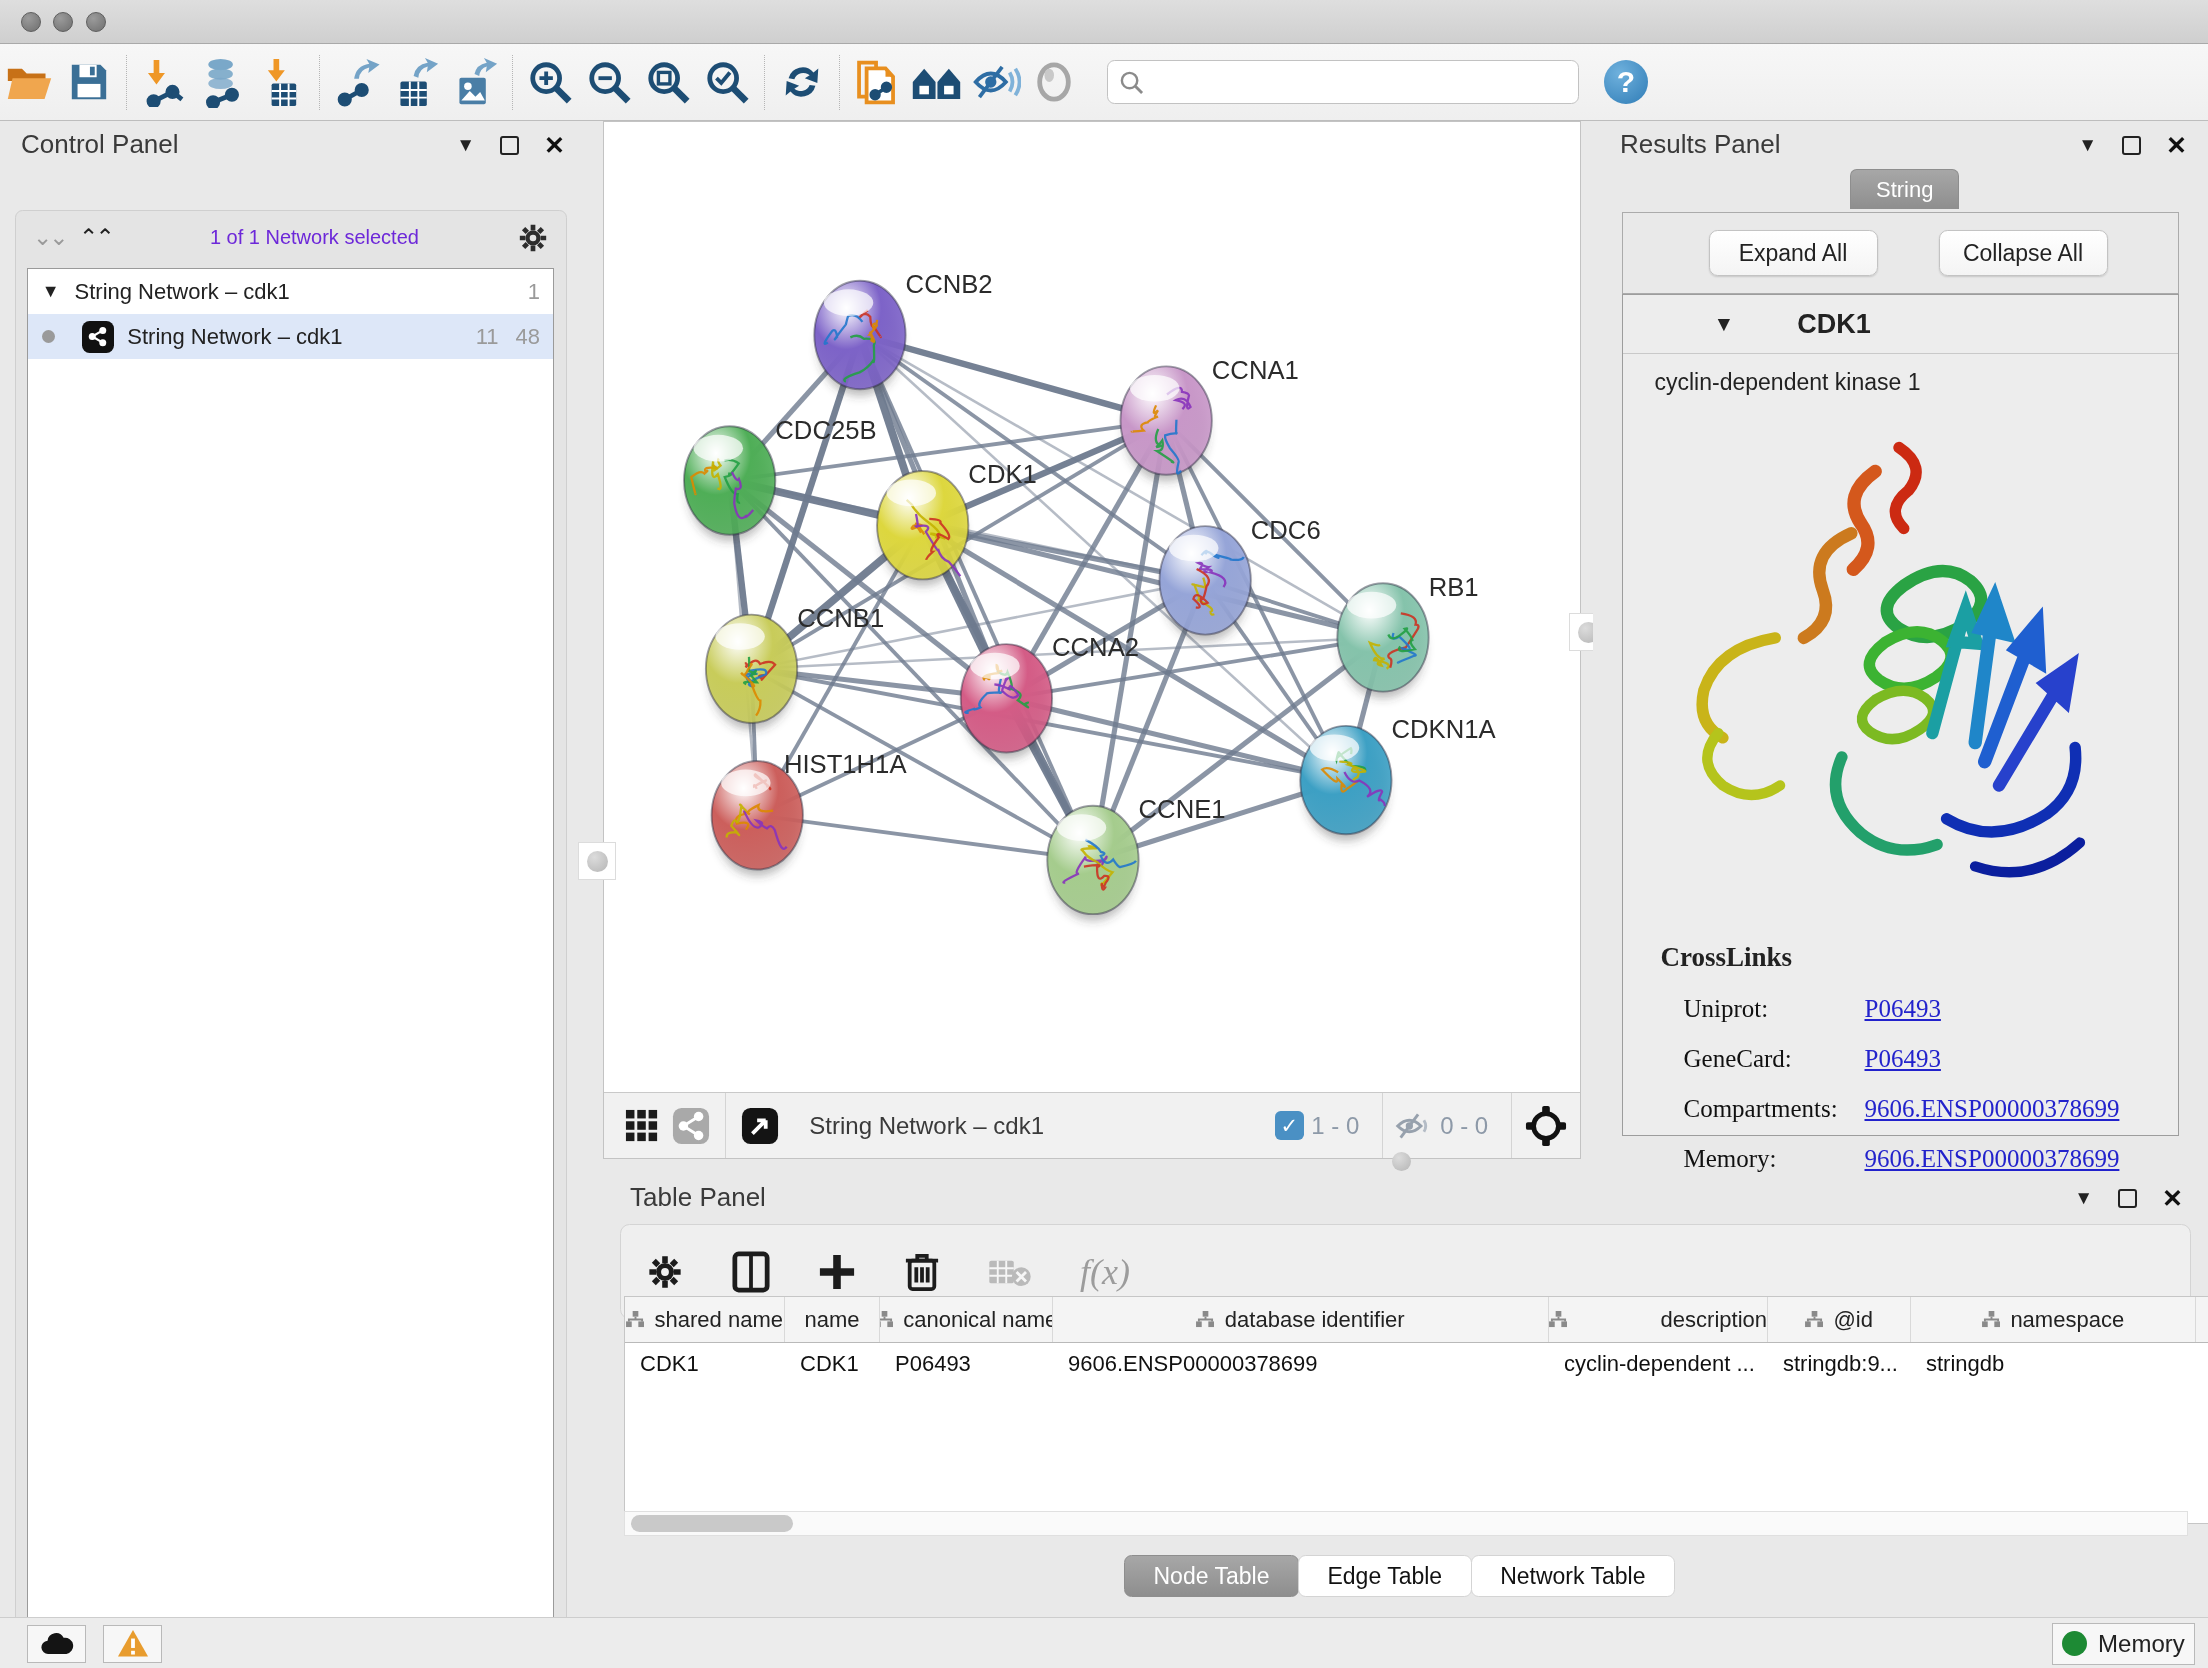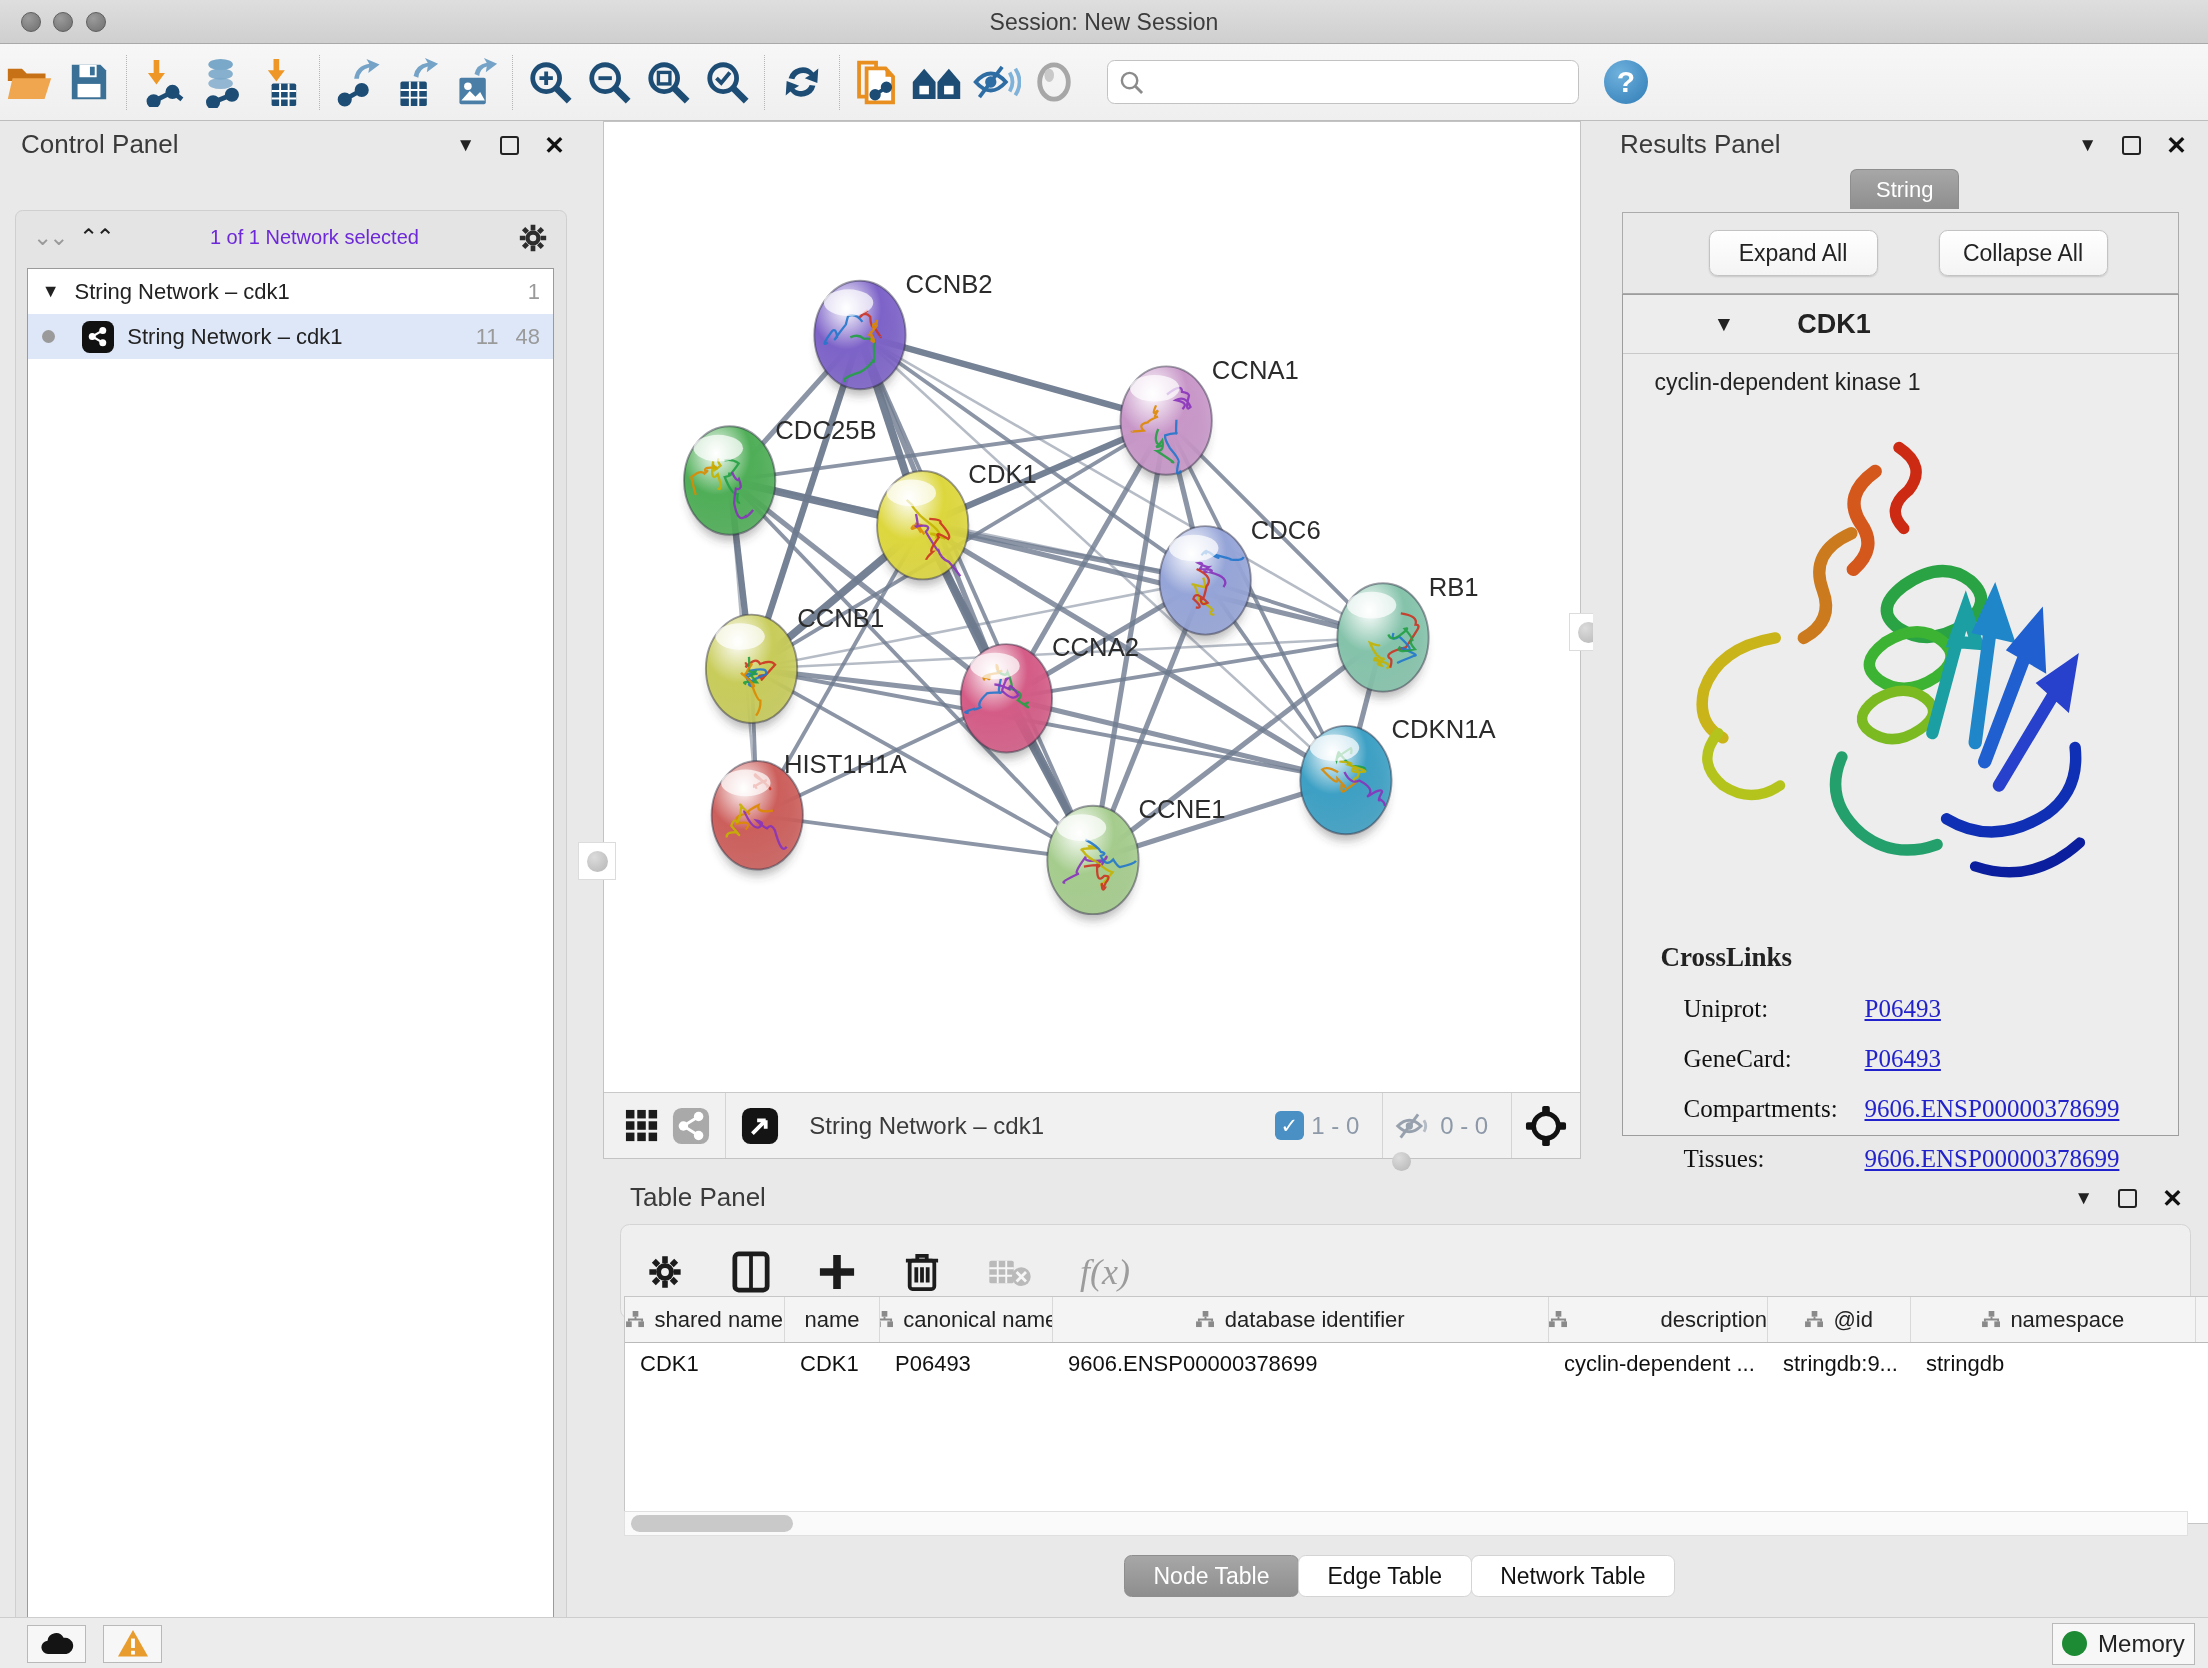--- a/index.html
+++ b/index.html
@@ -121,21 +121,20 @@
 
   svg { display:block; }
 </style>
 </head>
 <body>
 
 <div id="titlebar">
   <span class="traffic" style="left:21px"></span>
   <span class="traffic" style="left:53px"></span>
   <span class="traffic" style="left:86px"></span>
-  <div id="window-title">Session: New Session</div>
 </div>
 
 <div id="toolbar">
   <div class="tb-btn">
     <svg width="49" height="42" viewBox="0 0 52 44">
       <path d="M3 8 h15 l5 5 h20 v8 H3z" fill="#c77117"></path>
         <path d="M8 18 h41 l-7 22 H3z" fill="#f0a64e"></path>
     </svg>
   </div>
   <div class="tb-btn">
@@ -683,21 +682,21 @@
           </div>
           <div class="cl-row">
             <span class="cl-label">GeneCard:</span>
             <span class="cl-value">P06493</span>
           </div>
           <div class="cl-row">
             <span class="cl-label">Compartments:</span>
             <span class="cl-value">9606.ENSP00000378699</span>
           </div>
           <div class="cl-row">
-            <span class="cl-label">Tissues:</span>
+            <span class="cl-label">Memory:</span>
             <span class="cl-value">9606.ENSP00000378699</span>
           </div>
           <div class="cl-row">
             <span class="cl-label">Pharos:</span>
             <span class="cl-value">P06493</span>
           </div>
         </div>
     </div>
   </div>
 </div>

